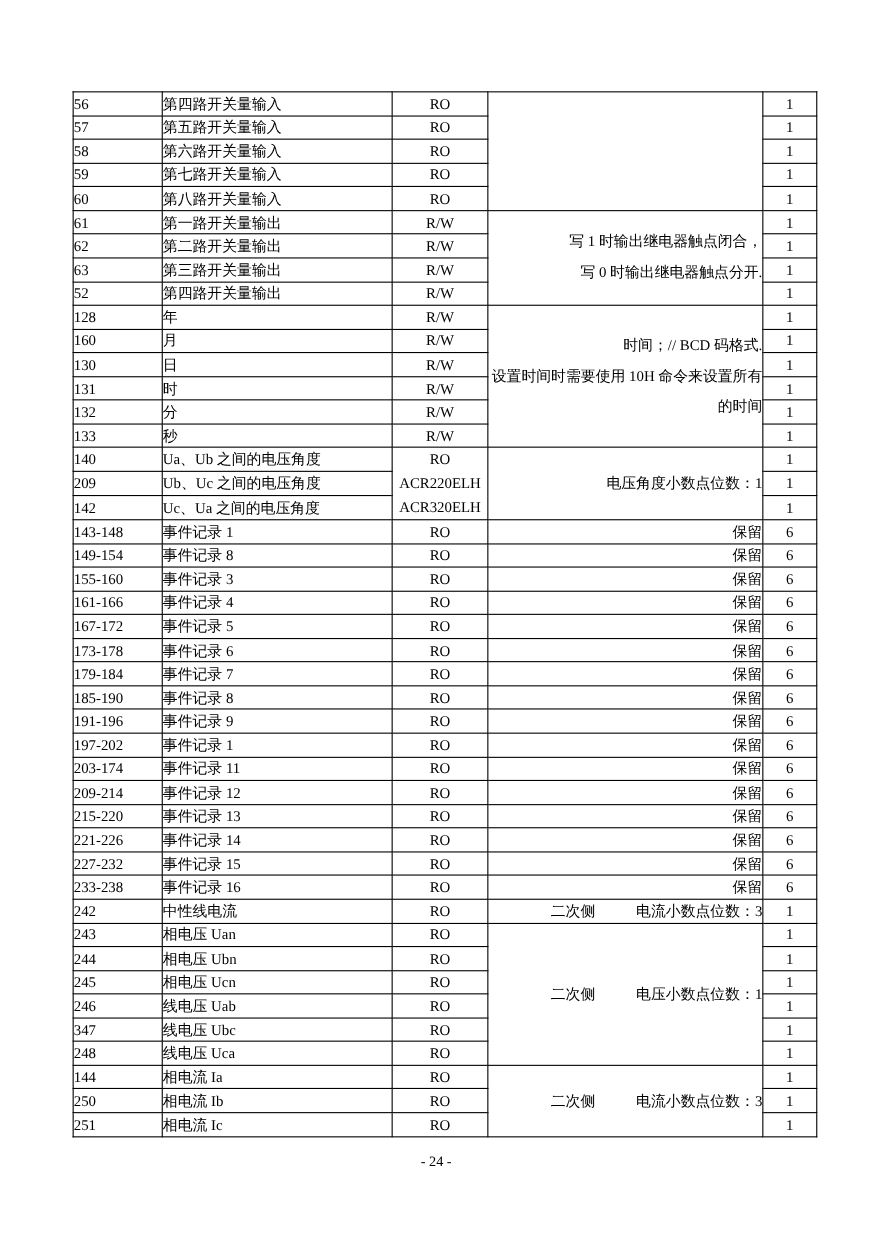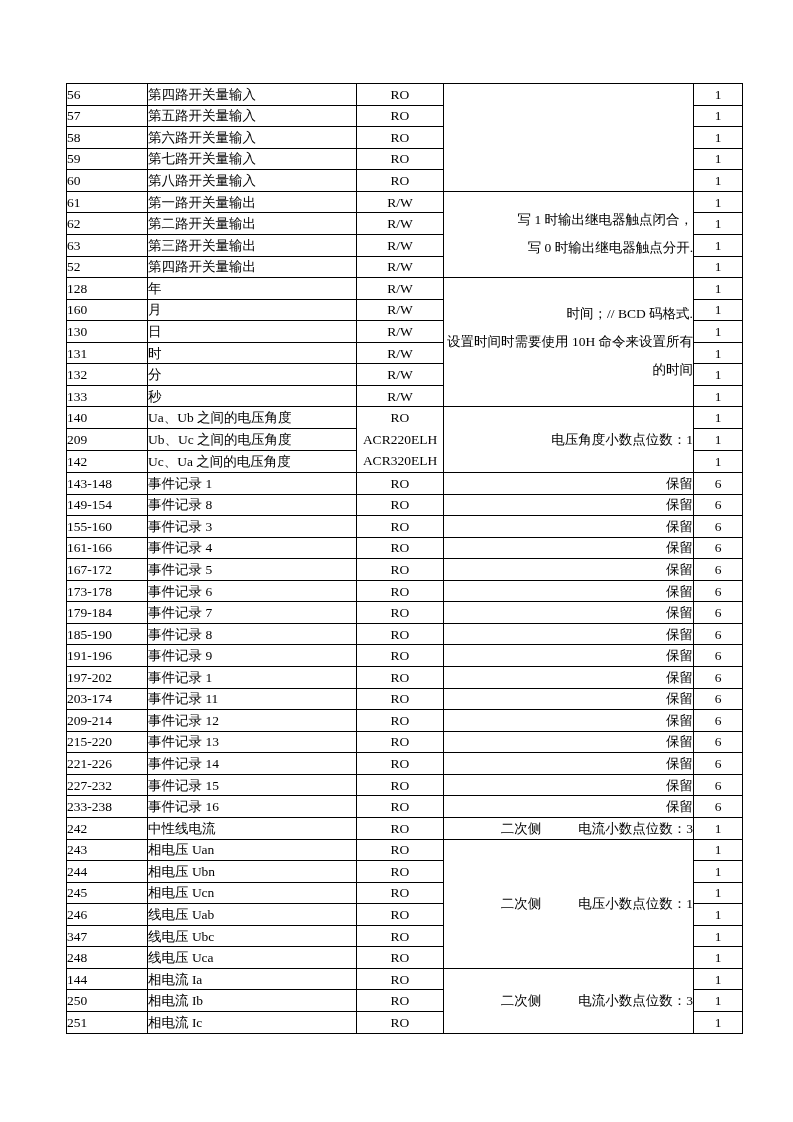--- a/index.html
+++ b/index.html
@@ -345,14 +345,15 @@
         </tr>
         <tr>
           <td class="col-addr">251</td>
           <td class="col-desc">相电流 Ic</td>
           <td class="col-attr">RO</td>
           <td class="col-count">1</td>
         </tr>
       </tbody>
   </table>
 
+  <div class="page-footer">- 24 -</div>
 
 </div>
 
 </body></html>

